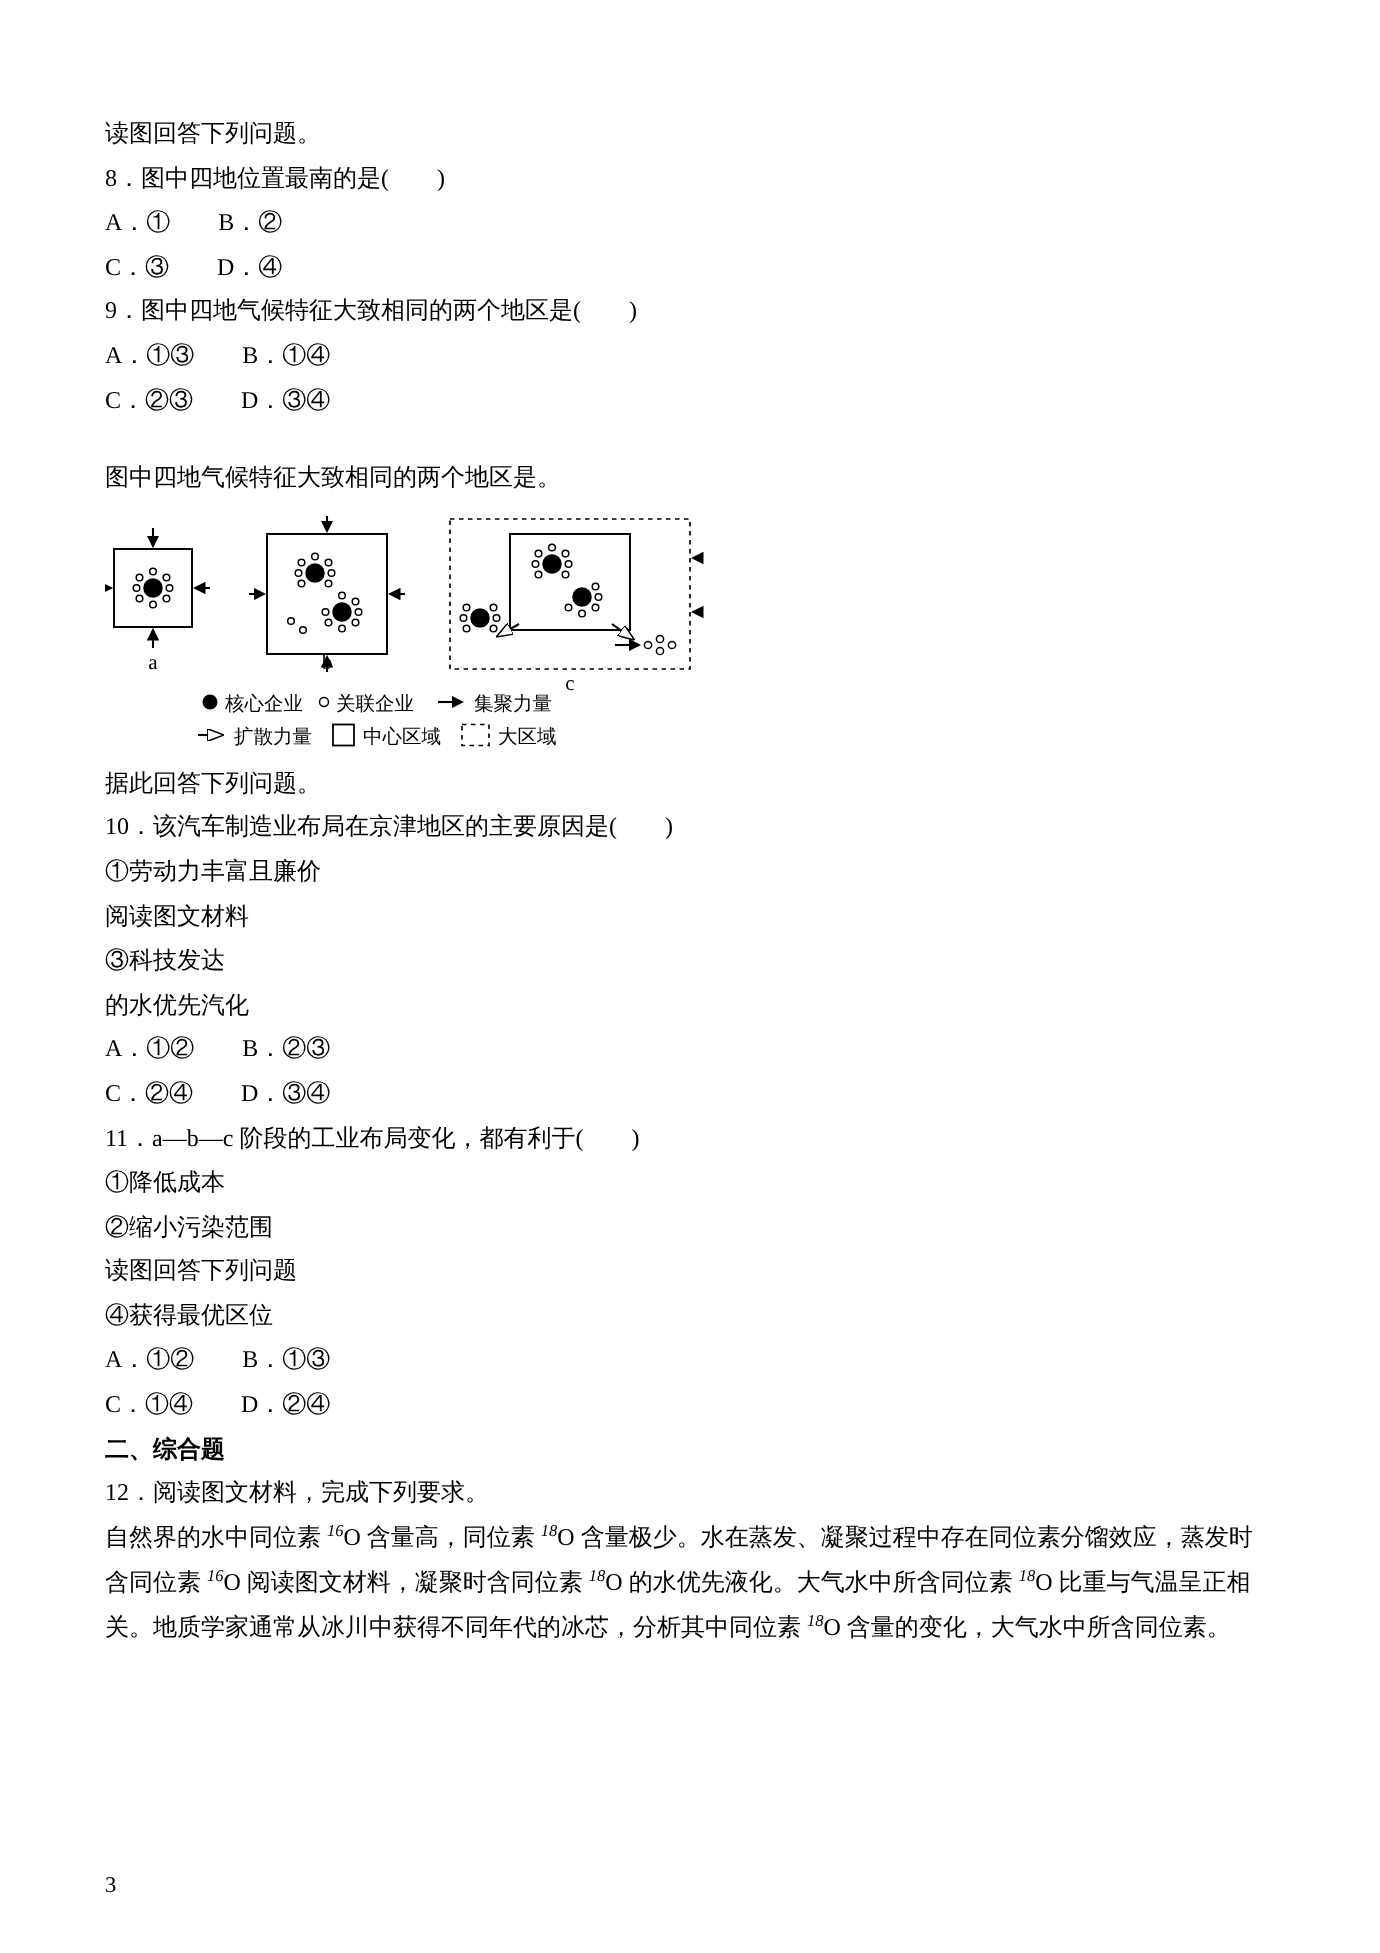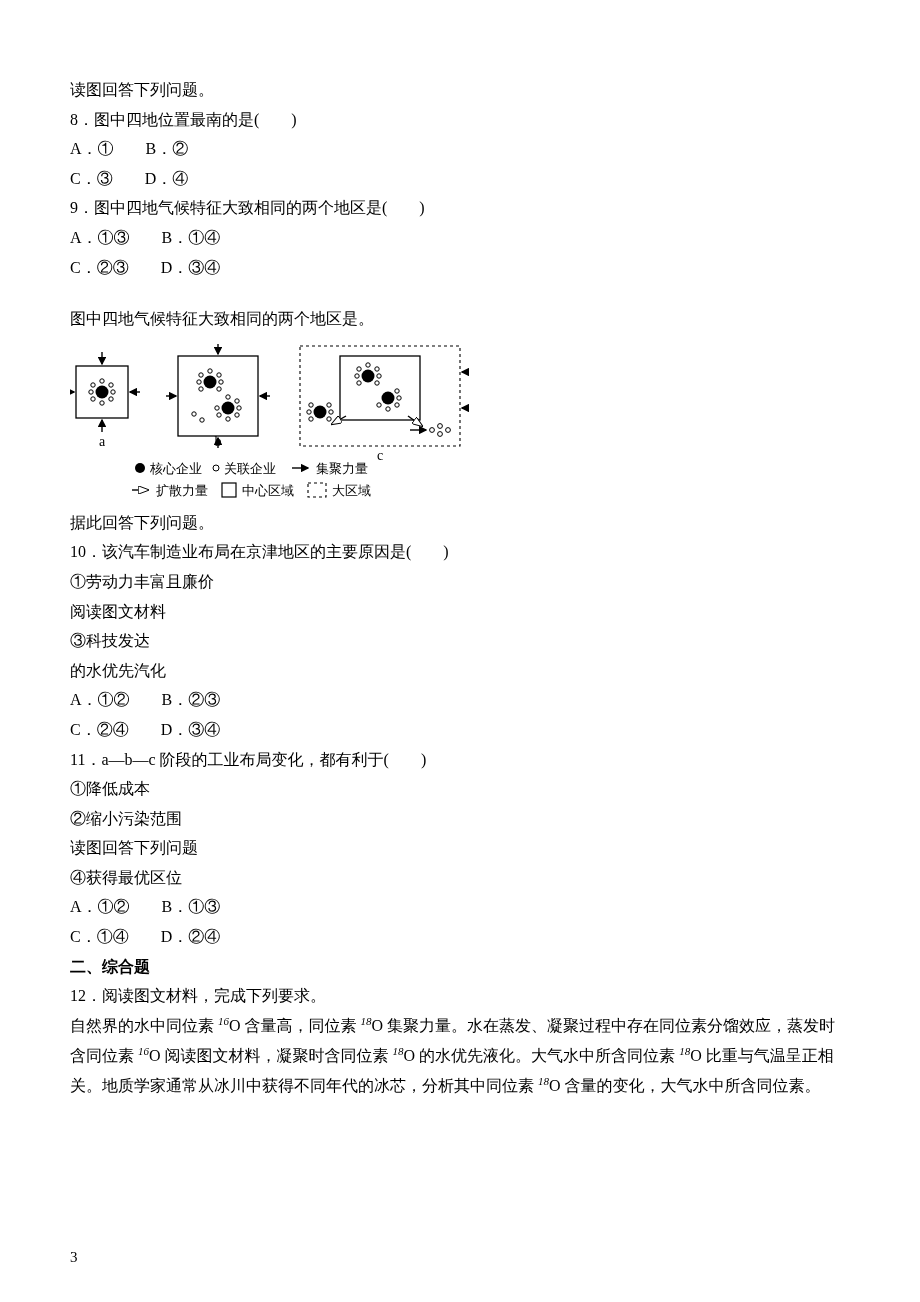--- a/index.html
+++ b/index.html
@@ -176,19 +176,19 @@
 <div class="line">①降低成本</div>
 <div class="line">②缩小污染范围</div>
 <div class="line">读图回答下列问题</div>
 <div class="line">④获得最优区位</div>
 <div class="line"><span>A．①②</span>　　<span>B．①③</span></div>
 <div class="line"><span>C．①④</span>　　<span>D．②④</span></div>
 
 <div class="line section-title">二、综合题</div>
 <div class="line">12．阅读图文材料，完成下列要求。</div>
 
-<div class="line"><span>自然界的水中同位素 </span><sup>16</sup><span>O 含量高，同位素 </span><sup>18</sup><span>O 集聚力量。水在蒸发、凝聚过程中存在同位素分馏效应，蒸发时</span></div>
+<div class="line"><span>自然界的水中同位素 </span><sup>16</sup><span>O 含量高，同位素 </span><sup>18</sup><span>O 含量极少。水在蒸发、凝聚过程中存在同位素分馏效应，蒸发时</span></div>
 
 <div class="line"><span>含同位素 </span><sup>16</sup><span>O 阅读图文材料，凝聚时含同位素 </span><sup>18</sup><span>O 的水优先液化。大气水中所含同位素 </span><sup>18</sup><span>O 比重与气温呈正相</span></div>
 
 <div class="line"><span>关。地质学家通常从冰川中获得不同年代的冰芯，分析其中同位素 </span><sup>18</sup><span>O 含量的变化，大气水中所含同位素。</span></div>
 
 <div class="page-num">3</div>
 
 </body></html>

